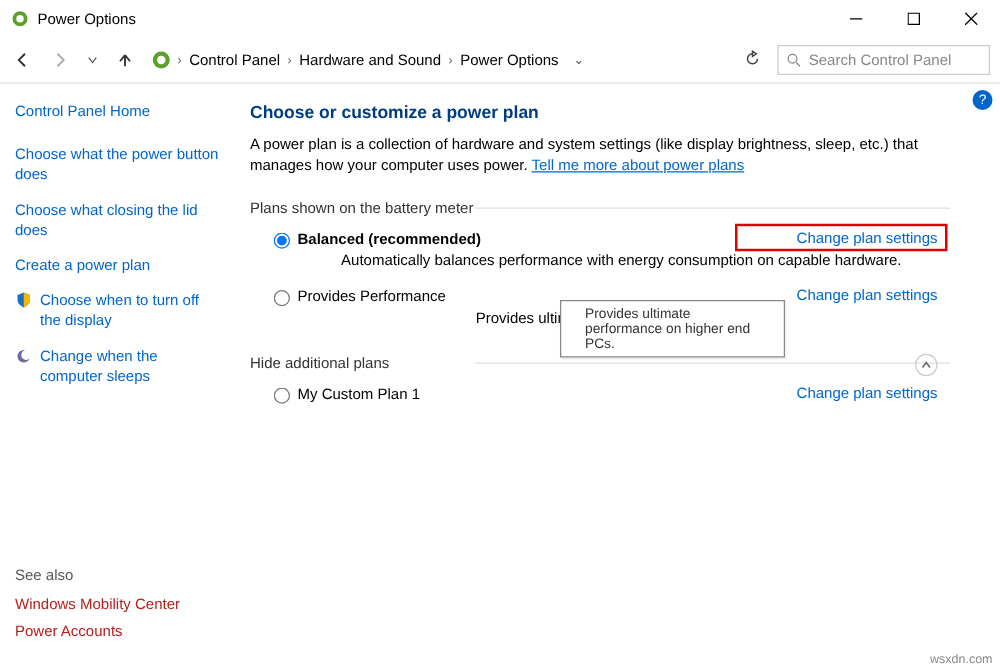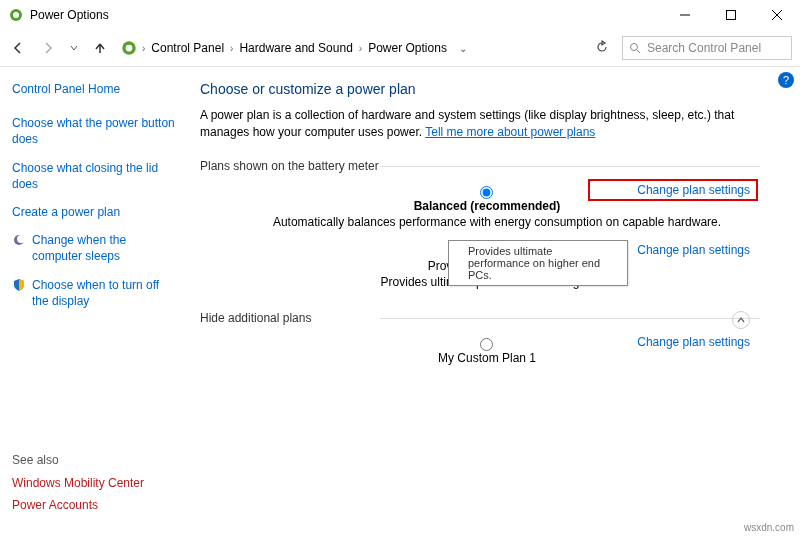--- a/index.html
+++ b/index.html
@@ -24,27 +24,27 @@
   .content { display:flex; height: calc(537px - 30px - 36px - 1px); position: relative; }
   .sidebar { width: 190px; padding: 14px 12px; font-size: 12px; }
   .sidebar a { color:#0066cc; text-decoration:none; display:block; margin-bottom: 12px; line-height:1.35; }
   .sidebar .cp-home { color:#0066cc; margin-bottom: 18px; }
   .sidebar .row { display:flex; align-items:flex-start; gap:6px; margin-bottom:12px; }
   .sidebar .row .side-icon { width:14px; height:14px; margin-top:1px; flex:0 0 auto; }
   .see-also { position:absolute; bottom:18px; left:12px; font-size:12px; }
   .see-also .heading { color:#555; margin-bottom:8px; }
   .see-also a { display:block; color:#b91c1c; text-decoration:none; margin-bottom:6px; }
   .main { flex:1; padding: 14px 40px 14px 10px; font-size:12px; position: relative; }
-  .main h1 { color:#003d80; font-weight:400; font-size:14px; margin:0 0 10px 0; }
+  .main h1 { color:#003d80; font-weight:700; font-size:14px; margin:0 0 10px 0; }
   .main .intro { color:#000; margin-bottom:4px; line-height:1.4; }
   .main .intro a { color:#0066cc; text-decoration:underline; }
   .section-title { color:#333; margin-top: 18px; margin-bottom: 10px; position:relative; }
   .section-title::after { content:""; position:absolute; left:180px; right:0; top:50%; height:1px; background:#e0e0e0; }
   .plan { margin: 0 0 14px 14px; position: relative; }
-  .plan-head { display:flex; align-items:center;flex-direction:column; }
+  .plan-head { display:flex; align-items:center; }
   .plan-head input[type=radio] { margin-right:6px; }
   .plan-name { font-weight:400; }
   .plan-name.bold { font-weight:700; }
   .plan-desc { margin-left: 20px; color:#000; margin-top:2px;text-align:center; }
   .change-link { color:#0066cc; text-decoration:none; position:absolute; right:10px; top:0; }
   .highlight-box { position:absolute; border:2px solid #e00000; right:2px; top:-4px; width:170px; height:22px; pointer-events:none; }
   .expand-btn { position:absolute; right:10px; top:0; width:18px; height:18px; border:1px solid #ccc; border-radius:50%; display:flex; align-items:center; justify-content:center; color:#666; font-size:10px; }
   .section-hide { position: relative; margin-top: 22px; }
   .tooltip { position:absolute; left:448px; top:240px; border:1px solid #888; background:#fff; padding:4px 19px; font-size:11px; width:180px; color:#333; box-shadow:1px 1px 2px rgba(0,0,0,0.1); }
   .help-badge { position:absolute; right:6px; top:72px; width:16px; height:16px; border-radius:50%; background:#0066cc; color:#fff; font-size:11px; display:flex; align-items:center; justify-content:center; }
@@ -132,31 +132,31 @@
 <div class="help-badge">?</div>
 
 <div class="content">
   <div class="sidebar">
     <a class="cp-home">Control Panel Home</a>
     <a>Choose what the power button does</a>
     <a>Choose what closing the lid does</a>
     <a>Create a power plan</a>
     <div class="row">
       <span class="side-icon"><svg viewBox="0 0 14 14">
+            <path d="M7 1 L12 3 L12 7 C12 10 9 12 7 13 C5 12 2 10 2 7 L2 3 Z" fill="#1f6fc1"></path>
+            <path d="M7 1 L12 3 L12 7 C12 10 9 12 7 13 Z" fill="#f7b500"></path>
+          </svg></span>
+      <a style="margin-bottom:0">Choose when to turn off the display</a>
+    </div>
+    <div class="row">
+      <span class="side-icon"><svg viewBox="0 0 14 14">
             <circle cx="7" cy="7" r="5" fill="#6a6aa0"></circle>
             <circle cx="9" cy="6" r="4" fill="#fff"></circle>
           </svg></span>
       <a style="margin-bottom:0">Change when the computer sleeps</a>
-    </div>
-    <div class="row">
-      <span class="side-icon"><svg viewBox="0 0 14 14">
-            <path d="M7 1 L12 3 L12 7 C12 10 9 12 7 13 C5 12 2 10 2 7 L2 3 Z" fill="#1f6fc1"></path>
-            <path d="M7 1 L12 3 L12 7 C12 10 9 12 7 13 Z" fill="#f7b500"></path>
-          </svg></span>
-      <a style="margin-bottom:0">Choose when to turn off the display</a>
     </div>
     <div class="see-also">
       <div class="heading">See also</div>
       <a>Windows Mobility Center</a>
       <a>Power Accounts</a>
     </div>
   </div>
 
   <div class="main">
     <h1>Choose or customize a power plan</h1>

